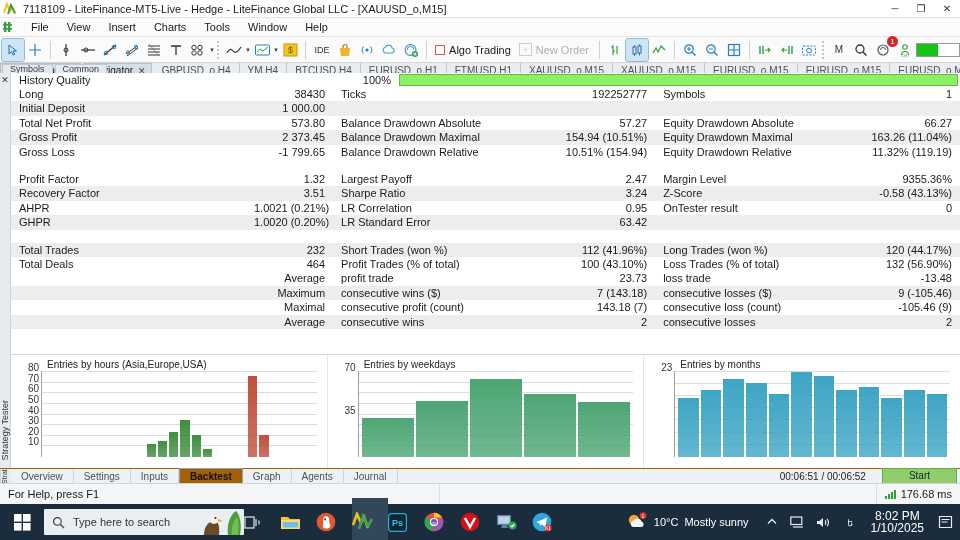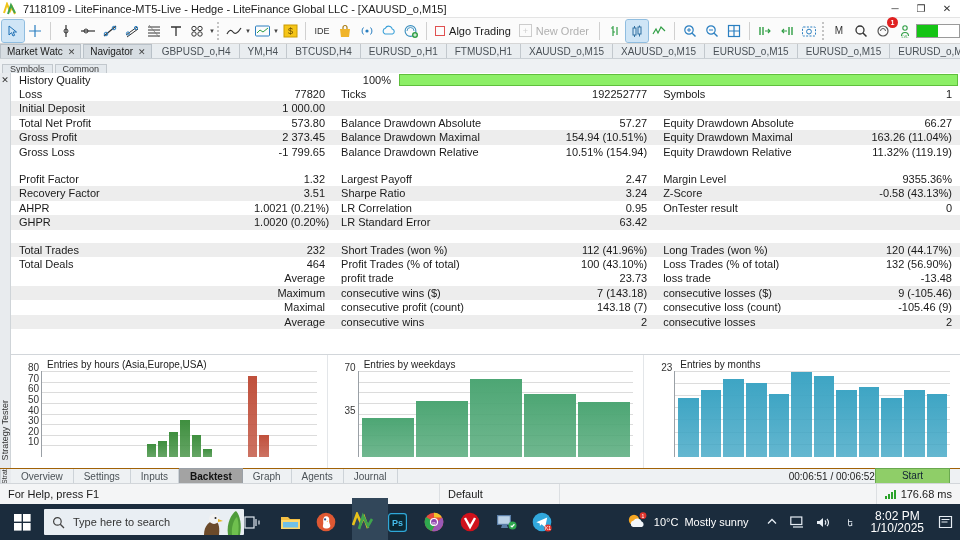--- a/index.html
+++ b/index.html
@@ -149,24 +149,24 @@
   .bottom-tabs {
     position:absolute; left:0; right:0; bottom:57px; height:15px;
     background:#eef1f3; display:flex; align-items:center; border-top:1px solid #a16207;
     font-size:10px;
   }
   .bstrip { width:11px; height:15px; background:#e8ebee; border-right:1px solid #cfd4d8;
             font-size:7px; color:#333; writing-mode:vertical-rl; transform:rotate(180deg);
             text-align:center; }
   .btab { padding:0 10px; height:15px; line-height:15px; color:#4b5257;
           border-right:1px solid #cdd3d8; }
-  .btab.sel { background:#a3a3a3; color:#111; font-weight:bold;
+  .btab.sel { background:#a16207; color:#111; font-weight:bold;
               border:1px solid #9aa0a6; border-bottom:1px solid #fff; height:16px;
               line-height:15px; margin-top:-1px; }
-  .bt-right { margin-left:auto; display:flex; align-items:center; gap:0; padding-right:10px;text-align:center; }
+  .bt-right { margin-left:auto; display:flex; align-items:center; gap:16px; padding-right:3px;text-align:center; }
   .elapsed { font-size:10px; color:#222; }
   .start-btn {
     background:#8fce68; border:1px solid #6aa84f; color:#123; font-size:10px;
     padding:1px 26px; line-height:12px;
   }
 
   
   .statusbar {
     position:absolute; left:0; right:0; bottom:36px; height:21px; background:#f4f5f6;
     border-top:1px solid #d2d6da; display:flex; align-items:center; font-size:11px;
@@ -210,20 +210,35 @@
       <path d="M5 12 L8 3 L12 11" fill="none" stroke="#3fa34d" stroke-width="2"></path>
     </svg>
     <span class="tb-title">7118109 - LiteFinance-MT5-Live - Hedge - LiteFinance Global LLC - [XAUUSD_o,M15]</span>
     <div class="tb-btns">
       <div class="tb-btn">─</div>
       <div class="tb-btn">❐</div>
       <div class="tb-btn close">✕</div>
     </div>
   </div>
 
+  <div class="menubar">
+    <svg class="menu-logo" viewBox="0 0 15 14">
+      <rect x="2" y="2" width="2.4" height="10" fill="#2f9e44"></rect>
+      <rect x="6" y="2" width="2.4" height="10" fill="#2f9e44"></rect>
+      <rect x="1" y="4" width="9" height="1.6" fill="#2f9e44"></rect>
+      <rect x="1" y="8" width="9" height="1.6" fill="#2f9e44"></rect>
+    </svg>
+    <div class="menu-item">File</div>
+    <div class="menu-item">View</div>
+    <div class="menu-item">Insert</div>
+    <div class="menu-item">Charts</div>
+    <div class="menu-item">Tools</div>
+    <div class="menu-item">Window</div>
+    <div class="menu-item">Help</div>
+  </div>
 
   <div class="toolbar">
     <div class="tbtn active">
       <svg width="14" height="14" viewBox="0 0 14 14">
           <path d="M3 2 L3 11 L5.5 8.6 L7 12 L8.6 11.3 L7.2 8 L10.5 8 Z" fill="none" stroke="#1c6fb4" stroke-width="1"></path>
         </svg>
     </div>
     <div class="tbtn">
       <svg width="14" height="14" viewBox="0 0 14 14">
           <path d="M7 1 V13 M1 7 H13" stroke="#2a7fc1" stroke-width="1.2"></path>
@@ -465,22 +480,22 @@
         <colgroup>
           <col style="width:232px">
             <col style="width:86px">
           <col style="width:216px">
             <col style="width:102px">
           <col style="width:196px">
             <col style="width:105px">
         </colgroup>
         <tbody id="stats-body">
             <tr>
-              <td class="c-lab">Loss</td>
-              <td class="c-val">77820</td>
+              <td class="c-lab">Long</td>
+              <td class="c-val">38430</td>
               <td class="c-lab">Ticks</td>
               <td class="c-val">192252777</td>
               <td class="c-lab">Symbols</td>
               <td class="c-val">1</td>
             </tr>
             <tr class="alt">
               <td class="c-lab">Initial Deposit</td>
               <td class="c-val">1 000.00</td>
               <td class="c-lab"></td>
               <td class="c-val"></td>
@@ -728,21 +743,20 @@
     <div class="btab">Agents</div>
     <div class="btab">Journal</div>
     <div class="bt-right">
       <span class="elapsed">00:06:51 / 00:06:52</span>
       <span class="start-btn">Start</span>
     </div>
   </div>
 
   <div class="statusbar">
     <div class="sb-cell sb-left">For Help, press F1</div>
-    <div class="sb-cell sb-default">Default</div>
     <div class="sb-cell sb-flex"></div>
     <div class="sb-ping">
       <span class="ping-ico">
         <i style="height:3px"></i>
           <i style="height:5px"></i>
           <i style="height:7px"></i>
           <i style="height:9px"></i>
       </span>
       <span>176.68 ms</span>
     </div>

